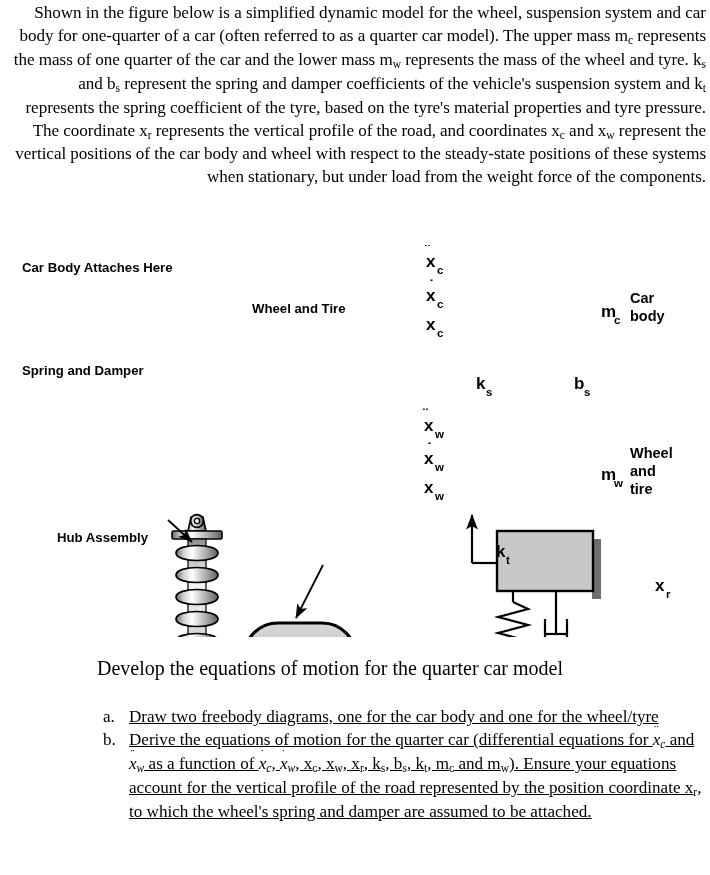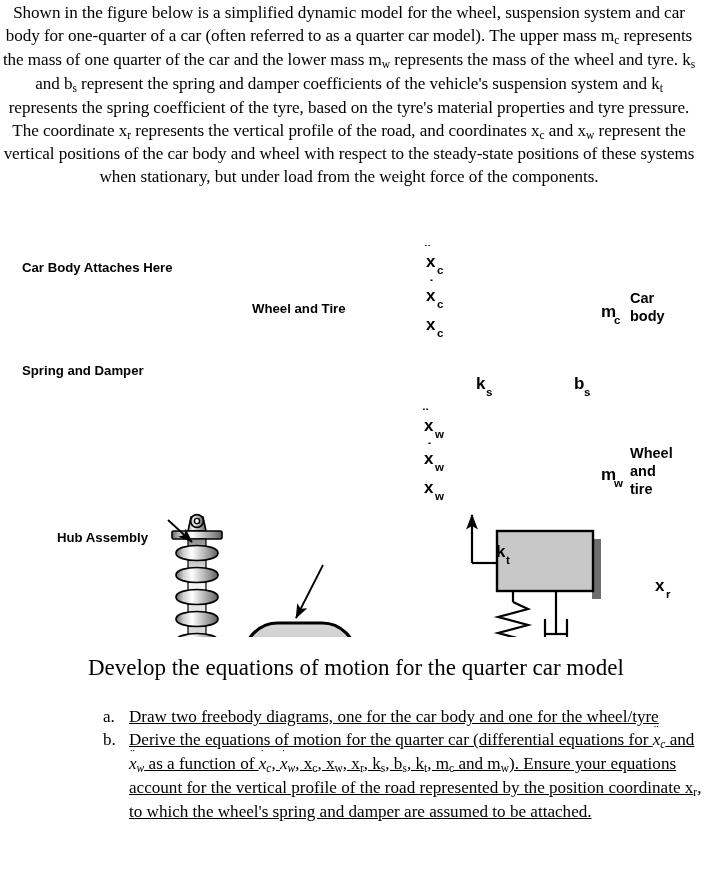--- a/index.html
+++ b/index.html
@@ -19,26 +19,26 @@
   .page {
     width: 710px;
     height: 875px;
     position: relative;
     box-sizing: border-box;
   }
 
   
   .intro {
     position: absolute;
-    left: 0;
+    left: 8px;
     top: 2px;
     width: 698px;
     font-size: 17.1px;
     line-height: 22.9px;
-    text-align: center;
+    text-align: right;
     letter-spacing: -0.05px;
   }
   .intro sub {
     font-size: 11.5px;
     vertical-align: baseline;
     position: relative;
     top: 3px;
   }
 
   
@@ -49,24 +49,24 @@
     width: 710px;
     height: 392px;
   }
   .figure svg {
     display: block;
   }
 
   
   .prompt {
     position: absolute;
-    left: 88px;
+    left: 97px;
     top: 657px;
     width: 600px;
-    font-size: 23px;
+    font-size: 20px;
     line-height: 22.9px;
   }
   .qlist {
     position: absolute;
     left: 103px;
     top: 706px;
     width: 600px;
     font-size: 17.1px;
     line-height: 22.9px;
   }

